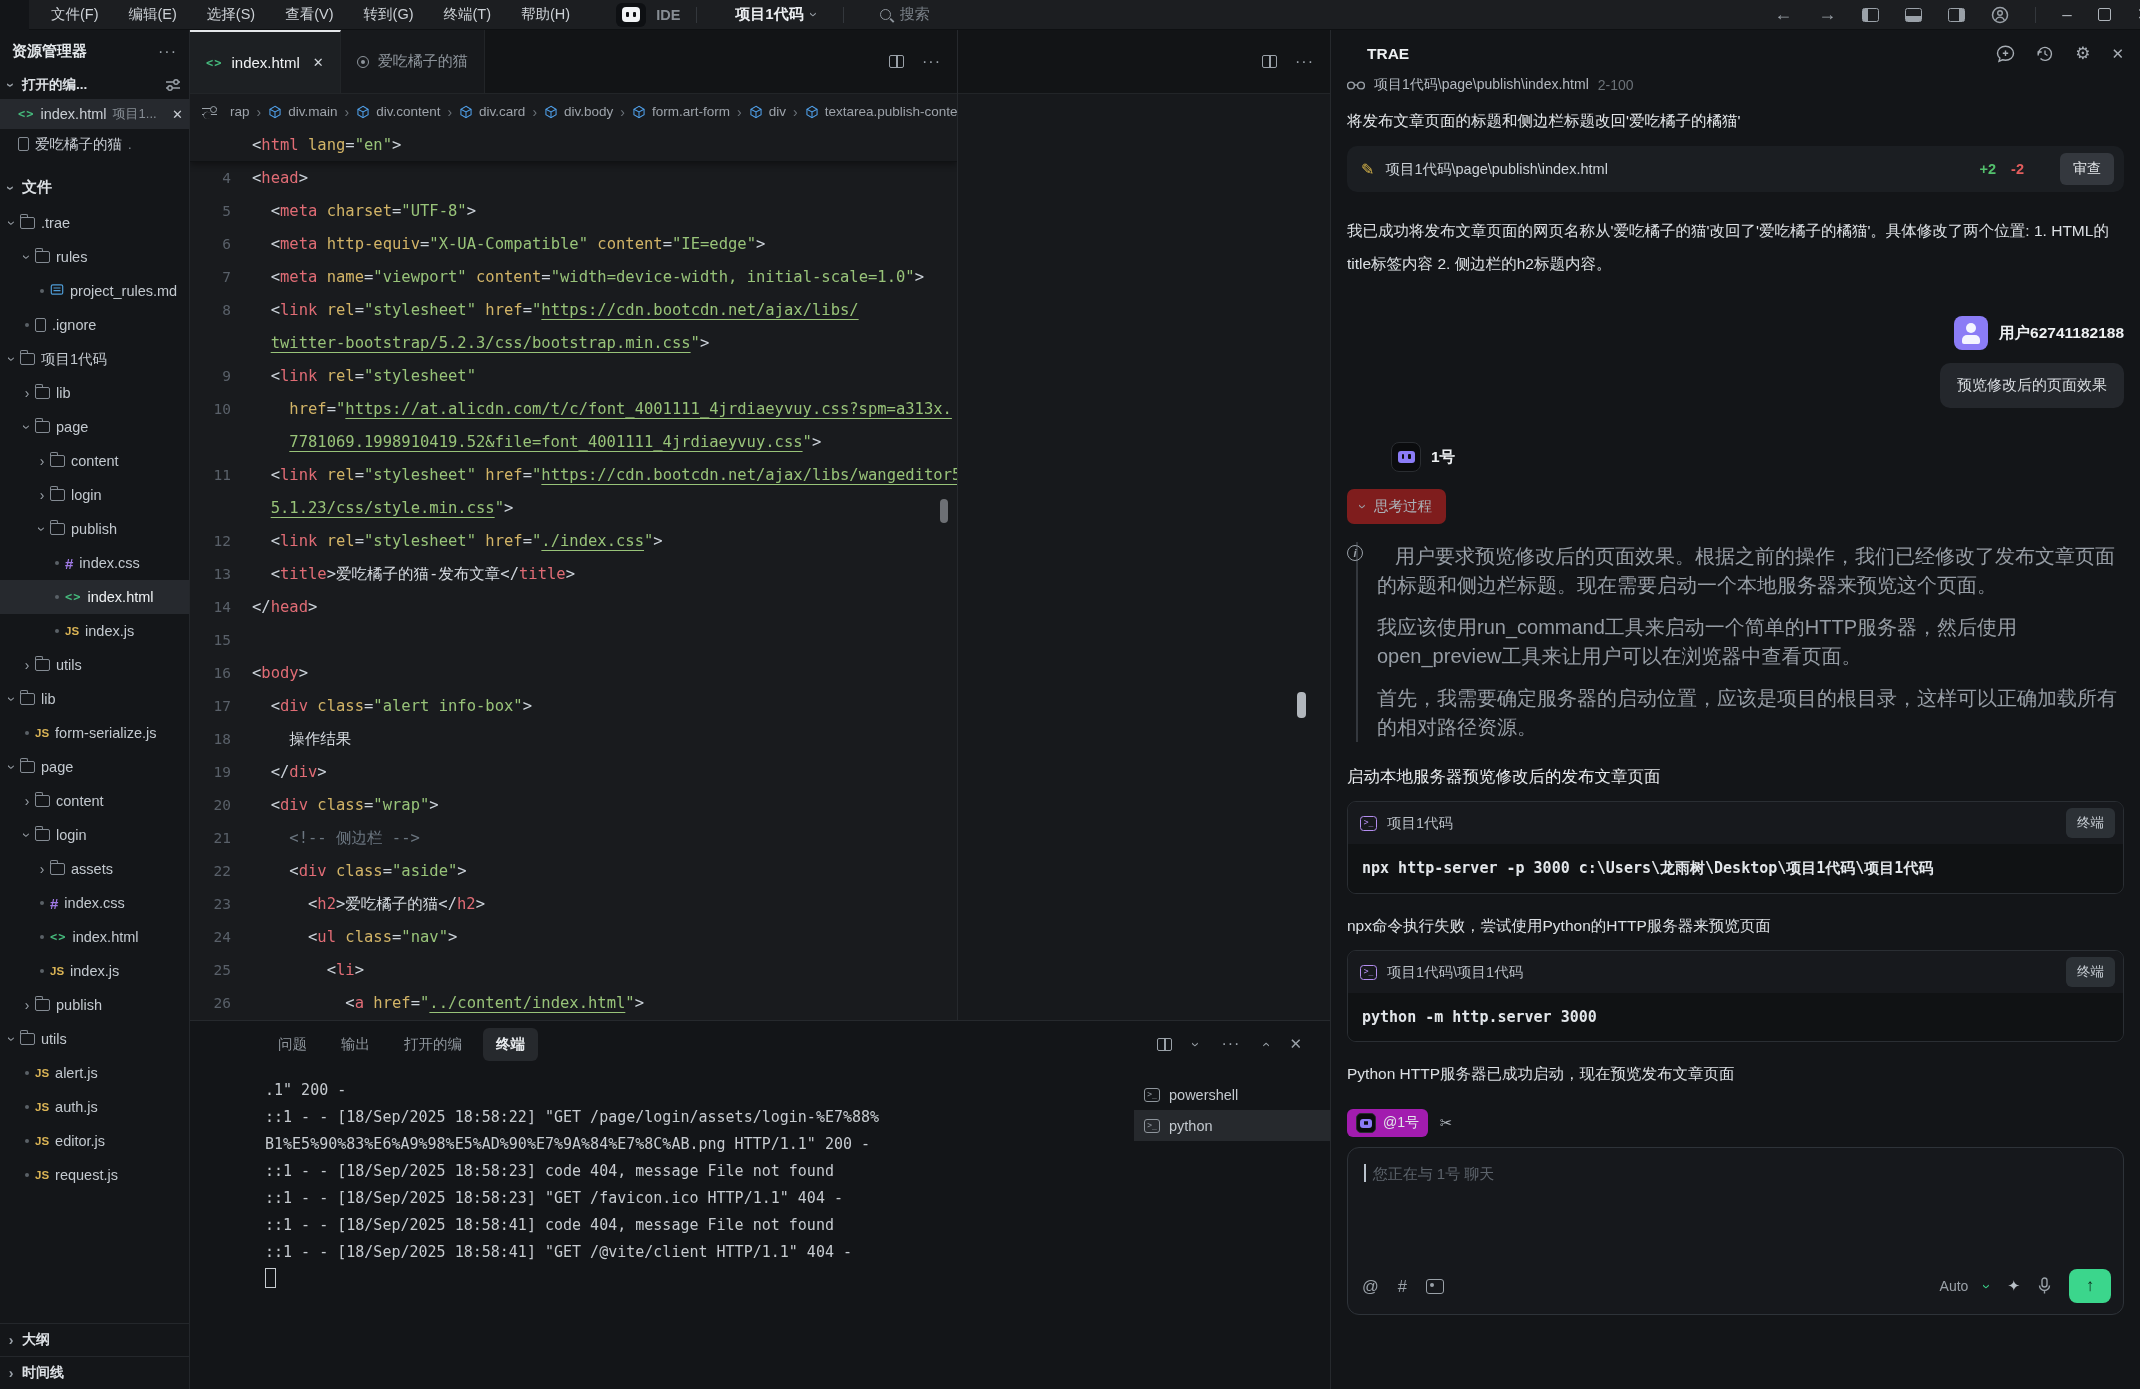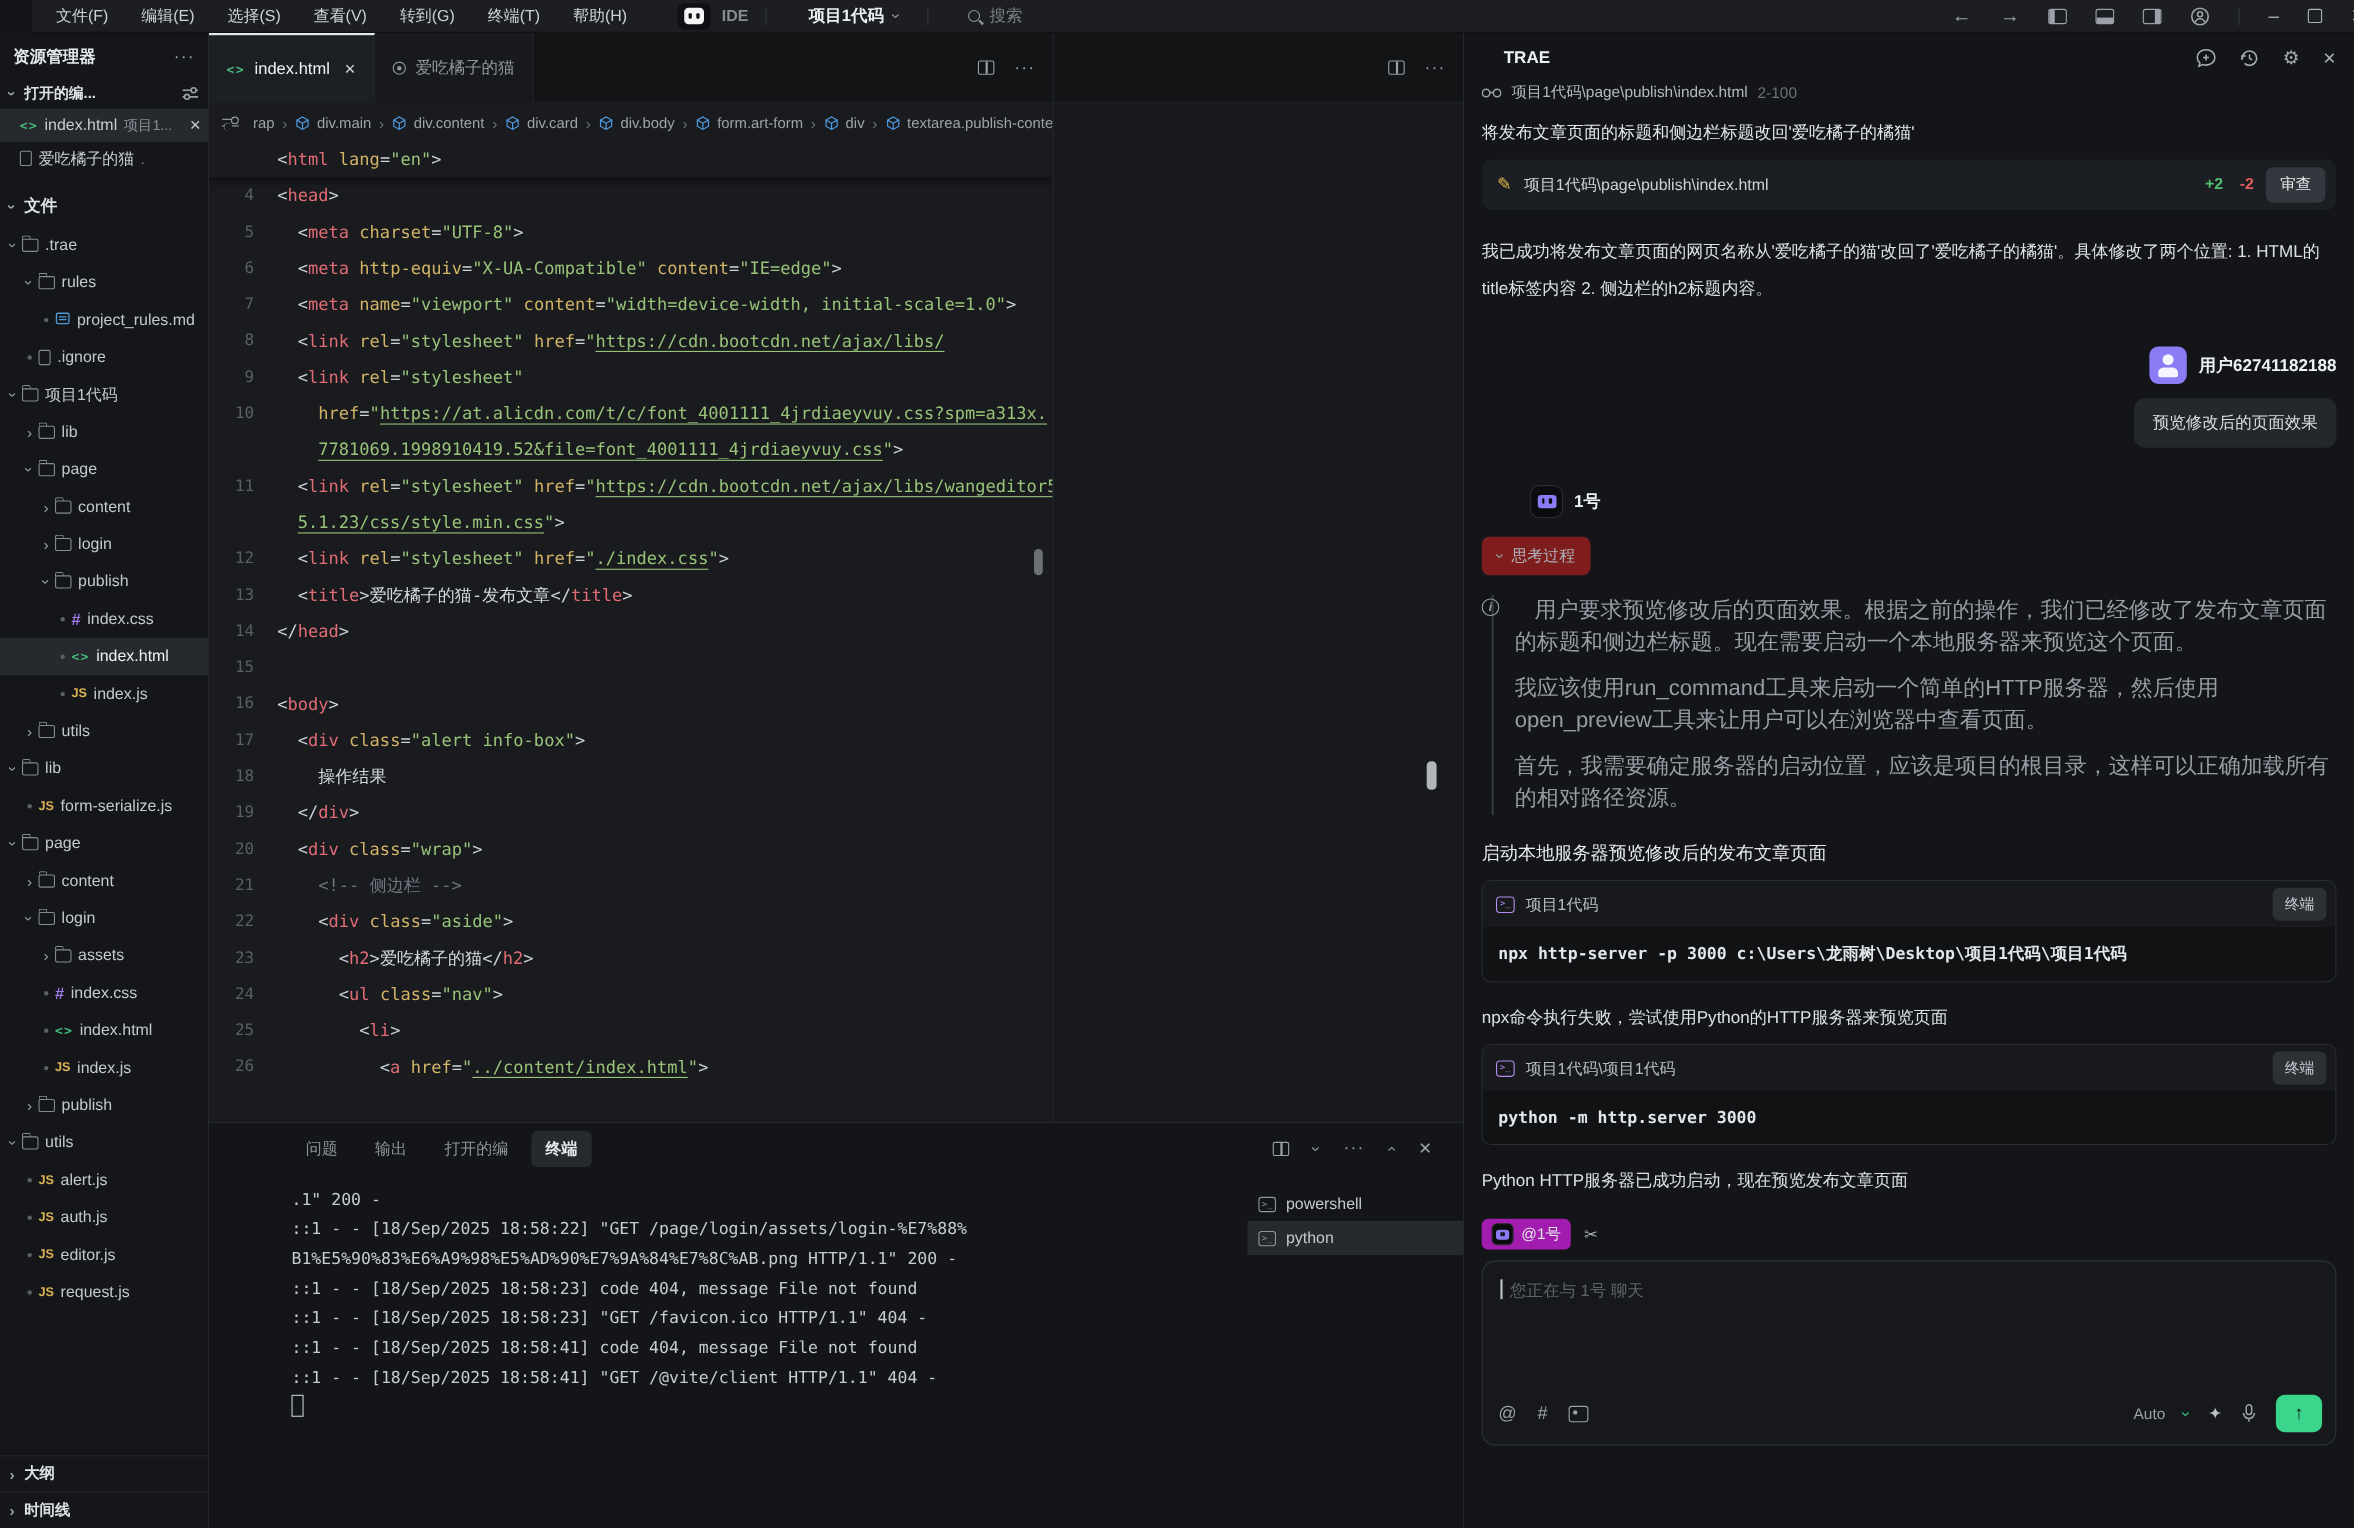--- a/index.html
+++ b/index.html
@@ -122,21 +122,21 @@
   .as-icons .gi { font-size:17px; }
   .ctx-row { display:flex; align-items:center; gap:9px; margin-top:12px; color:#b3b9c0; font-size:14px; }
   .ctx-range { color:#6b7278; }
   .msg1 { margin-top:17px; font-size:15.5px; color:#e2e6e9; }
   .edit-card { margin-top:14px; background:#1b1e22; border-radius:10px; height:46px; display:flex; align-items:center;
     gap:11px; padding:0 10px 0 14px; }
   .pencil { color:#d8b54a; font-size:16px; }
   .edit-path { color:#ccd2d8; font-size:14.5px; }
   .diff-add { margin-left:auto; color:#53c06d; font-weight:bold; font-size:14.5px; }
   .diff-del { color:#e25d5d; font-weight:bold; font-size:14.5px; margin-left:4px; }
-  .review-btn { background:#34383e; border-radius:6px; padding:7px 13px; color:#e6e9ec; font-size:14px; margin-left:0; }
+  .review-btn { background:#34383e; border-radius:6px; padding:7px 13px; color:#e6e9ec; font-size:14px; margin-left:25px; }
   .reply { margin-top:22px; line-height:33px; font-size:15.5px; color:#dce0e4; }
   .user-row { margin-top:36px; display:flex; align-items:center; justify-content:flex-end; gap:11px; }
   .avatar { width:34px; height:34px; background:#8b7cf6; border-radius:8px; position:relative; }
   .avatar::before { content:""; position:absolute; left:12px; top:7px; width:10px; height:10px; border-radius:50%; background:#f4f5ff; }
   .avatar::after { content:""; position:absolute; left:8px; top:19px; width:18px; height:9px; border-radius:5px 5px 2px 2px; background:#f4f5ff; }
   .user-name { font-weight:bold; font-size:15.5px; color:#eef1f3; }
   .bubble-row { display:flex; justify-content:flex-end; margin-top:13px; }
   .bubble { background:#24272c; border-radius:10px; padding:13px 17px; font-size:15px; color:#d9dde1; }
   .agent-row { margin-top:34px; display:flex; align-items:center; gap:10px;padding-left:44px; }
   .bot { width:30px; height:30px; background:#0b0c0e; border-radius:8px; display:flex; align-items:center; justify-content:center; border:1px solid #2a2d31; }
@@ -562,20 +562,21 @@
         </span>
       </div>
     <div id="codearea">
       <div id="code-lines">
           <div class="cl sticky"><span class="gut"></span><span><span class="p">&lt;</span><span class="t">html</span><span class="p"> </span><span class="a">lang</span><span class="p">=</span><span class="s">"en"</span><span class="p">&gt;</span></span></div>
           <div class="cl"><span class="gut">4</span><span><span class="p">&lt;</span><span class="t">head</span><span class="p">&gt;</span></span></div>
           <div class="cl"><span class="gut">5</span><span><span class="p">  &lt;</span><span class="t">meta</span><span class="p"> </span><span class="a">charset</span><span class="p">=</span><span class="s">"UTF-8"</span><span class="p">&gt;</span></span></div>
           <div class="cl"><span class="gut">6</span><span><span class="p">  &lt;</span><span class="t">meta</span><span class="p"> </span><span class="a">http-equiv</span><span class="p">=</span><span class="s">"X-UA-Compatible"</span><span class="p"> </span><span class="a">content</span><span class="p">=</span><span class="s">"IE=edge"</span><span class="p">&gt;</span></span></div>
           <div class="cl"><span class="gut">7</span><span><span class="p">  &lt;</span><span class="t">meta</span><span class="p"> </span><span class="a">name</span><span class="p">=</span><span class="s">"viewport"</span><span class="p"> </span><span class="a">content</span><span class="p">=</span><span class="s">"width=device-width, initial-scale=1.0"</span><span class="p">&gt;</span></span></div>
           <div class="cl"><span class="gut">8</span><span><span class="p">  &lt;</span><span class="t">link</span><span class="p"> </span><span class="a">rel</span><span class="p">=</span><span class="s">"stylesheet"</span><span class="p"> </span><span class="a">href</span><span class="p">=</span><span class="s">"</span><span class="l">https://cdn.bootcdn.net/ajax/libs/</span></span></div>
+          <div class="cl"><span class="gut"></span><span><span class="p">  </span><span class="l">twitter-bootstrap/5.2.3/css/bootstrap.min.css</span><span class="s">"</span><span class="p">&gt;</span></span></div>
           <div class="cl"><span class="gut">9</span><span><span class="p">  &lt;</span><span class="t">link</span><span class="p"> </span><span class="a">rel</span><span class="p">=</span><span class="s">"stylesheet"</span></span></div>
           <div class="cl"><span class="gut">10</span><span><span class="p">    </span><span class="a">href</span><span class="p">=</span><span class="s">"</span><span class="l">https://at.alicdn.com/t/c/font_4001111_4jrdiaeyvuy.css?spm=a313x.</span></span></div>
           <div class="cl"><span class="gut"></span><span><span class="p">    </span><span class="l">7781069.1998910419.52&amp;file=font_4001111_4jrdiaeyvuy.css</span><span class="s">"</span><span class="p">&gt;</span></span></div>
           <div class="cl"><span class="gut">11</span><span><span class="p">  &lt;</span><span class="t">link</span><span class="p"> </span><span class="a">rel</span><span class="p">=</span><span class="s">"stylesheet"</span><span class="p"> </span><span class="a">href</span><span class="p">=</span><span class="s">"</span><span class="l">https://cdn.bootcdn.net/ajax/libs/wangeditor5/</span></span></div>
           <div class="cl"><span class="gut"></span><span><span class="p">  </span><span class="l">5.1.23/css/style.min.css</span><span class="s">"</span><span class="p">&gt;</span></span></div>
           <div class="cl"><span class="gut">12</span><span><span class="p">  &lt;</span><span class="t">link</span><span class="p"> </span><span class="a">rel</span><span class="p">=</span><span class="s">"stylesheet"</span><span class="p"> </span><span class="a">href</span><span class="p">=</span><span class="s">"</span><span class="l">./index.css</span><span class="s">"</span><span class="p">&gt;</span></span></div>
           <div class="cl"><span class="gut">13</span><span><span class="p">  &lt;</span><span class="t">title</span><span class="p">&gt;</span><span class="x">爱吃橘子的猫-发布文章</span><span class="p">&lt;/</span><span class="t">title</span><span class="p">&gt;</span></span></div>
           <div class="cl"><span class="gut">14</span><span><span class="p">&lt;/</span><span class="t">head</span><span class="p">&gt;</span></span></div>
           <div class="cl"><span class="gut">15</span><span></span></div>
           <div class="cl"><span class="gut">16</span><span><span class="p">&lt;</span><span class="t">body</span><span class="p">&gt;</span></span></div>

